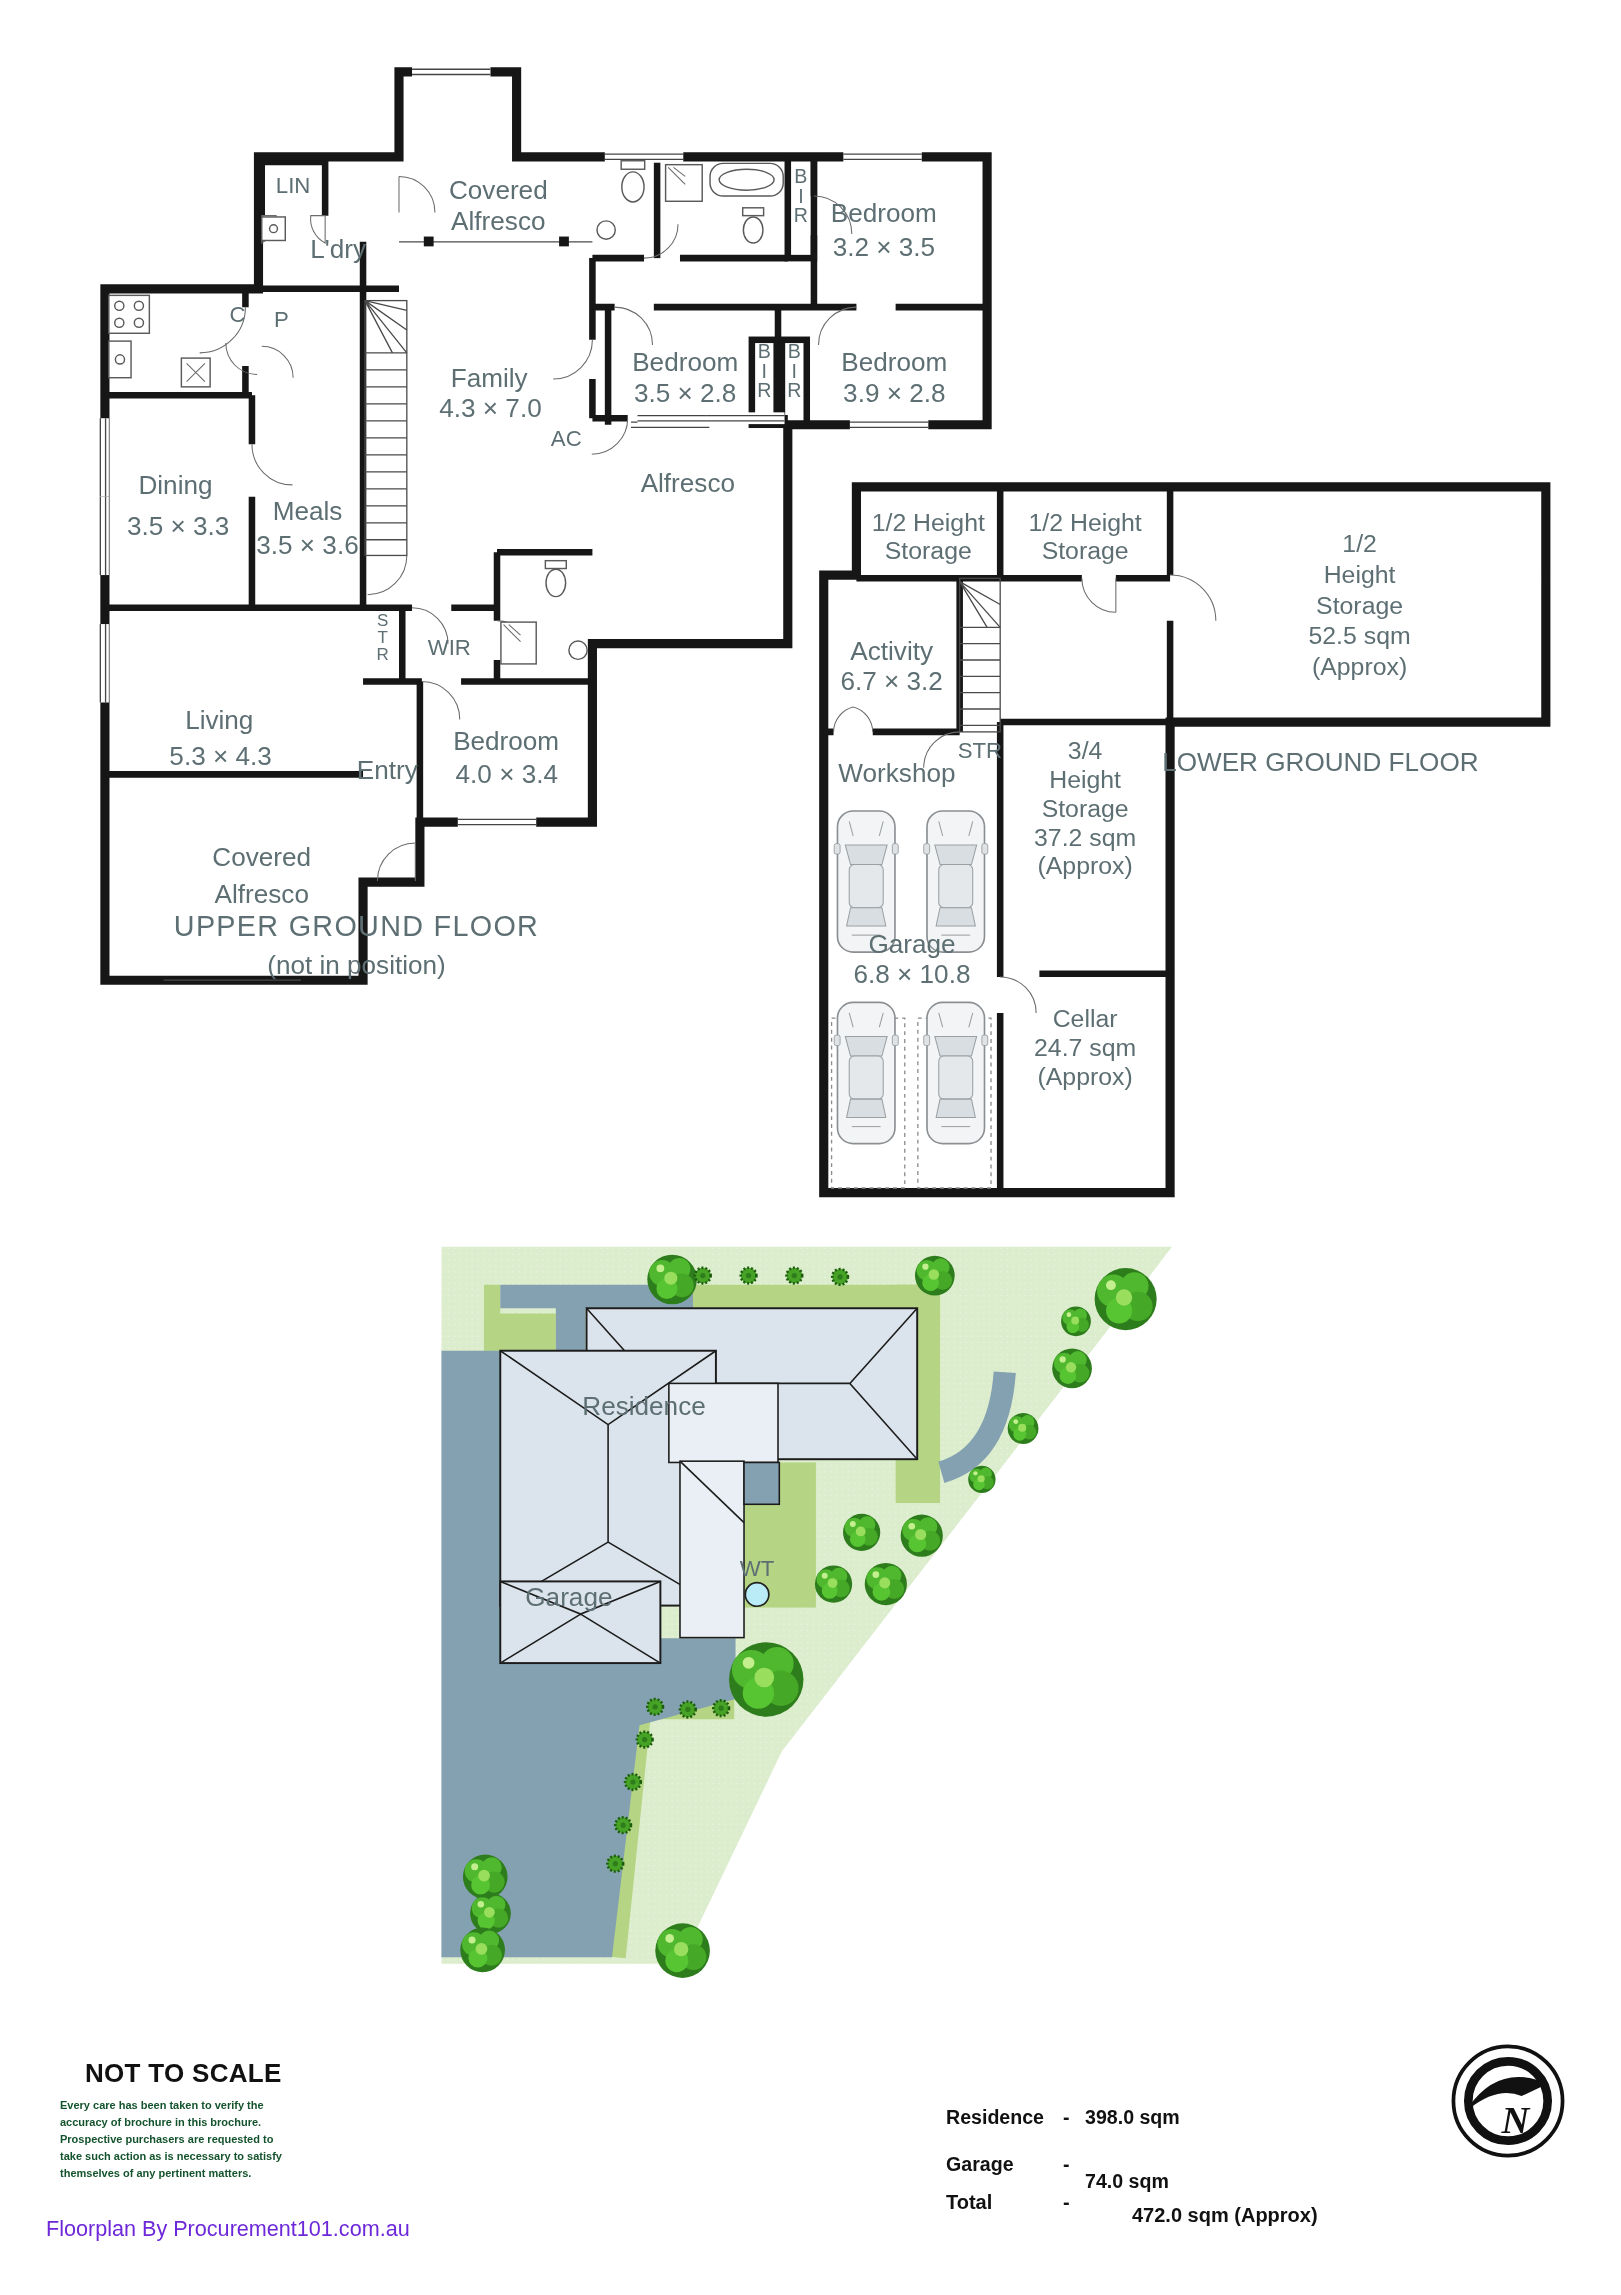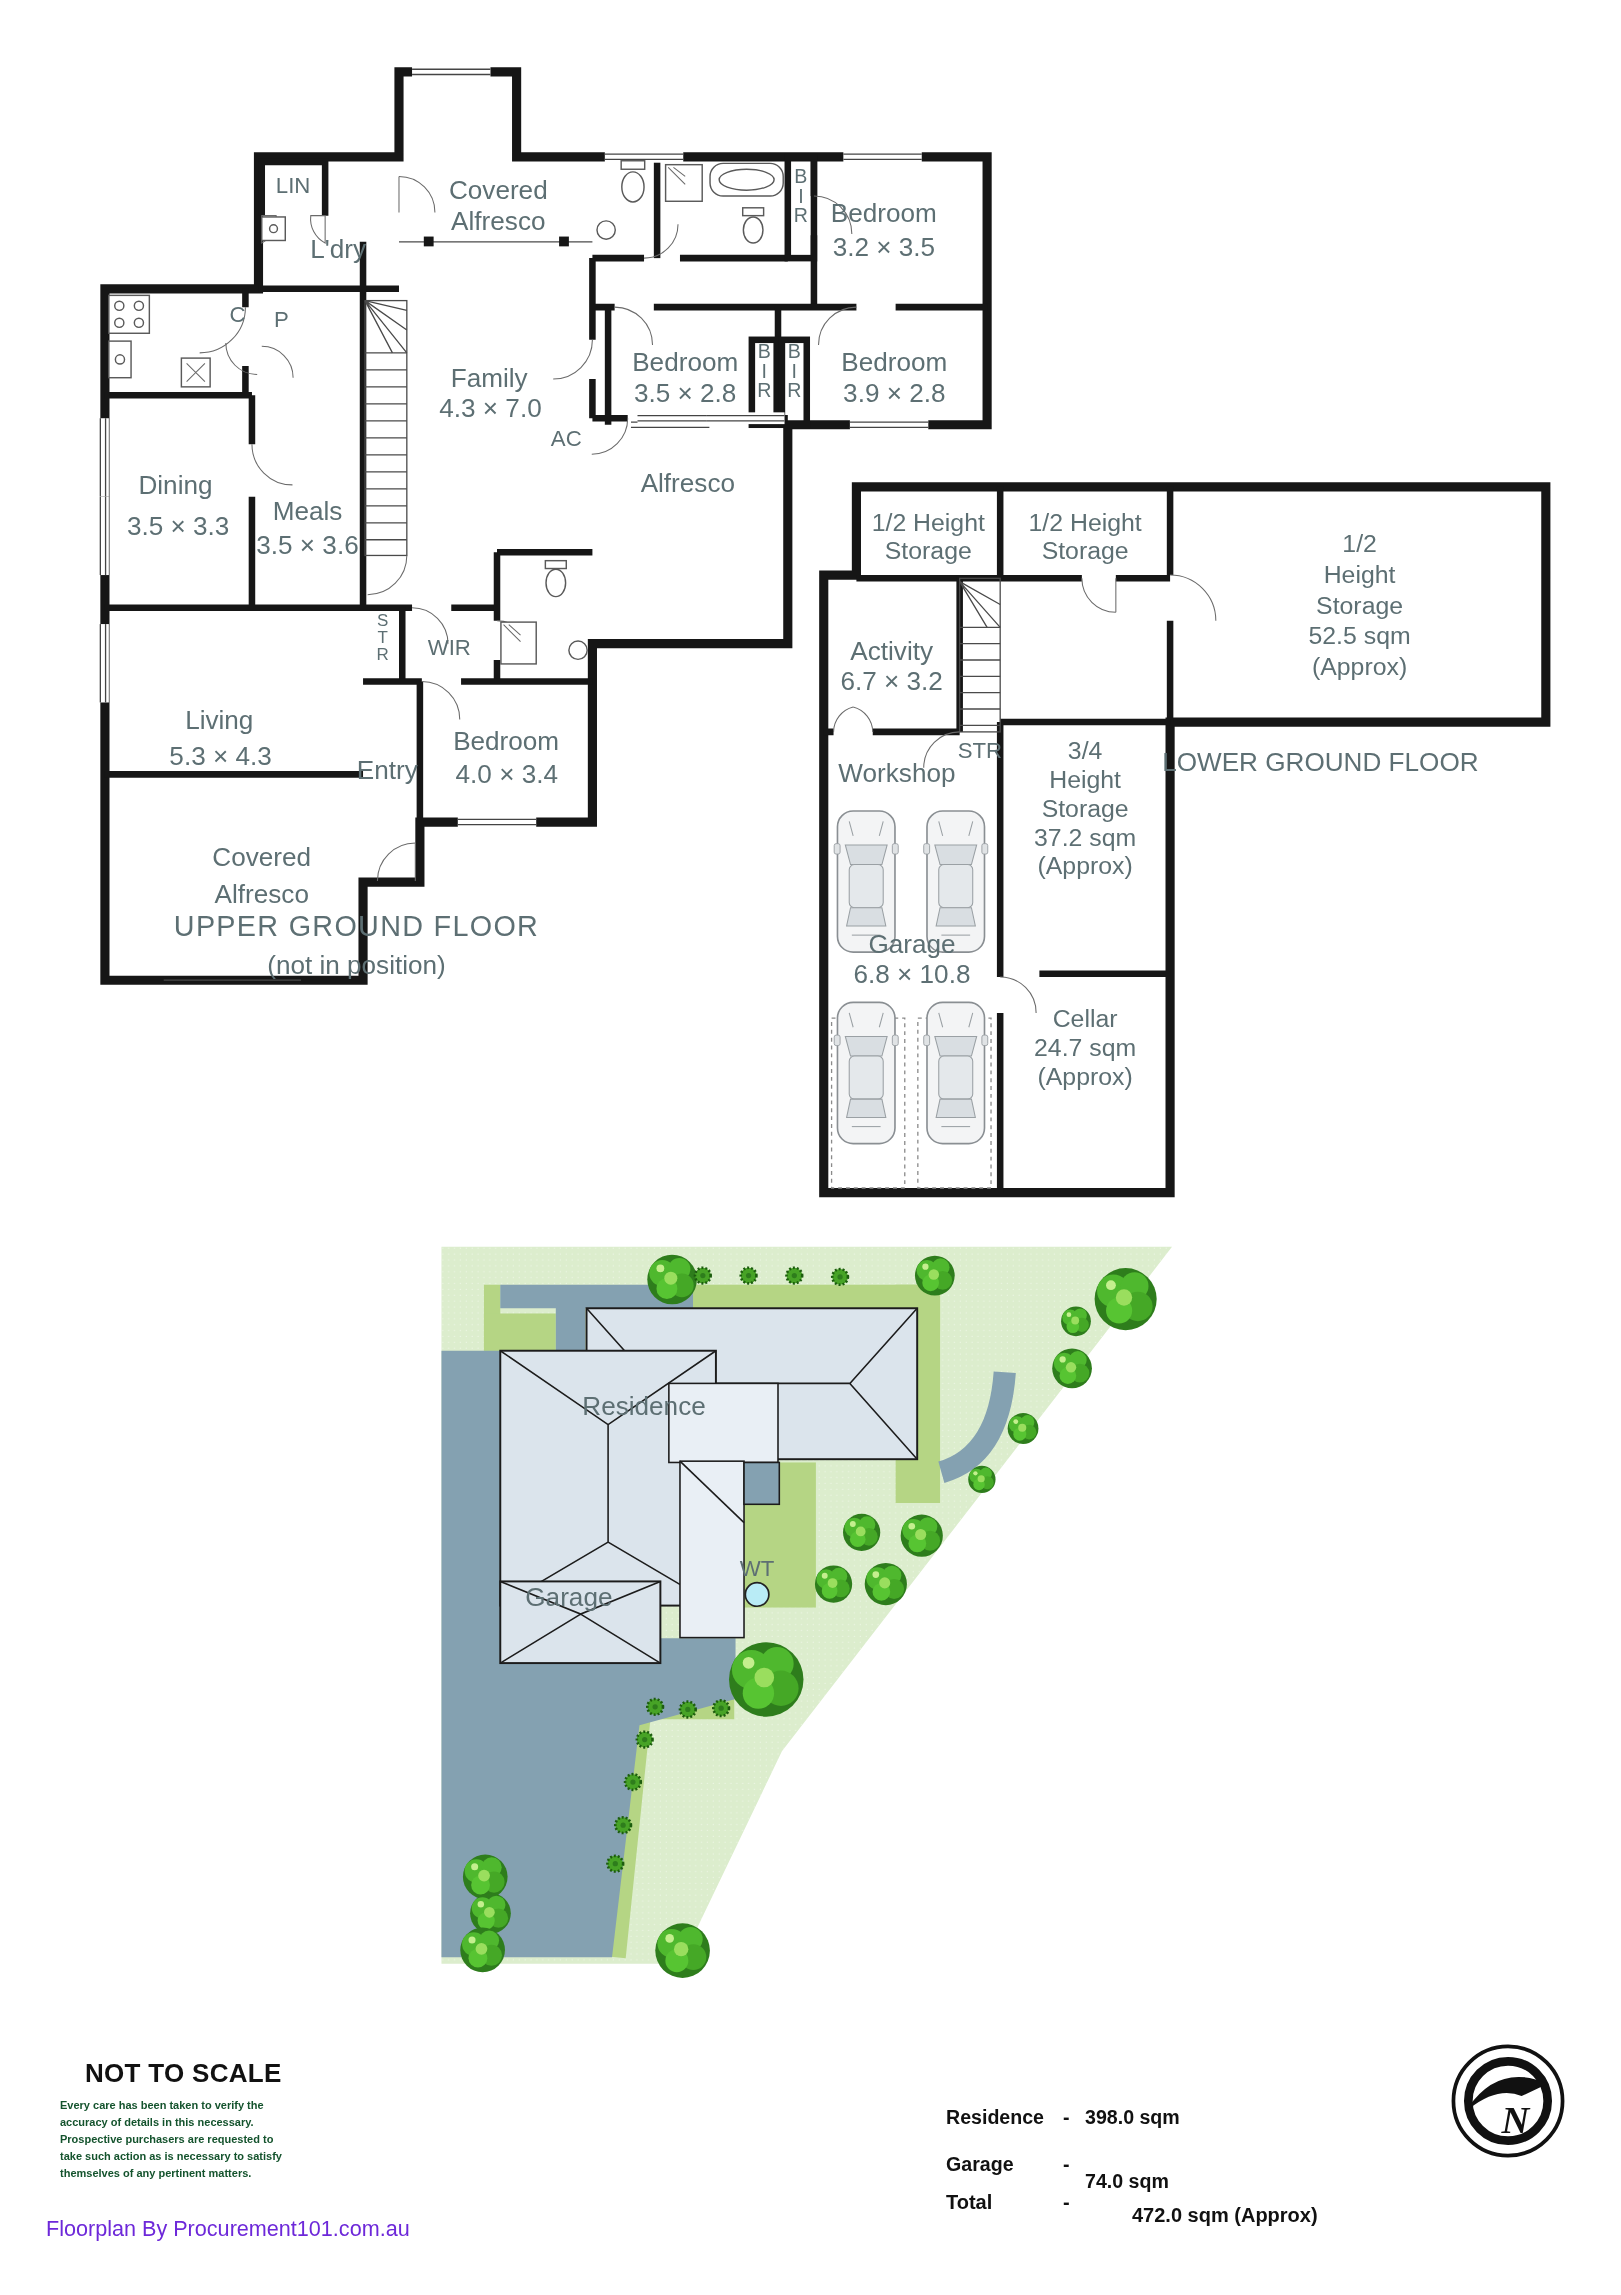--- a/index.html
+++ b/index.html
@@ -342,21 +342,21 @@
     <text class="t40" x="985" y="2165" text-anchor="middle">Residence</text>
     <text class="t40" x="870" y="2458" text-anchor="middle">Garage</text>
     <text class="t34" x="1158" y="2412" text-anchor="middle">WT</text>
   </g>
 </svg>
 
 
 <div class="footer-h" style="left:60px;top:2058px;">NOT TO SCALE</div>
 <div class="footer-p" style="left:60px;top:2097px;">
   <span style="display:block">Every care has been taken to verify the</span>
-  <span style="display:block">accuracy of details in this necessary.</span>
+  <span style="display:block">accuracy of brochure in this brochure.</span>
   <span style="display:block">Prospective purchasers are requested to</span>
   <span style="display:block">take such action as is necessary to satisfy</span>
   <span style="display:block">themselves of any pertinent matters.</span>
 </div>
 <div class="footer-credit" style="left:46px;top:2216px;">Floorplan By Procurement101.com.au</div>
 
 <div class="arow" style="left:946px;top:2106px;">Residence</div>
 <div class="arow" style="left:1063px;top:2106px;">-</div>
 <div class="arow" style="left:1085px;top:2106px;">398.0 sqm</div>
 <div class="arow" style="left:946px;top:2153px;">Garage</div>

